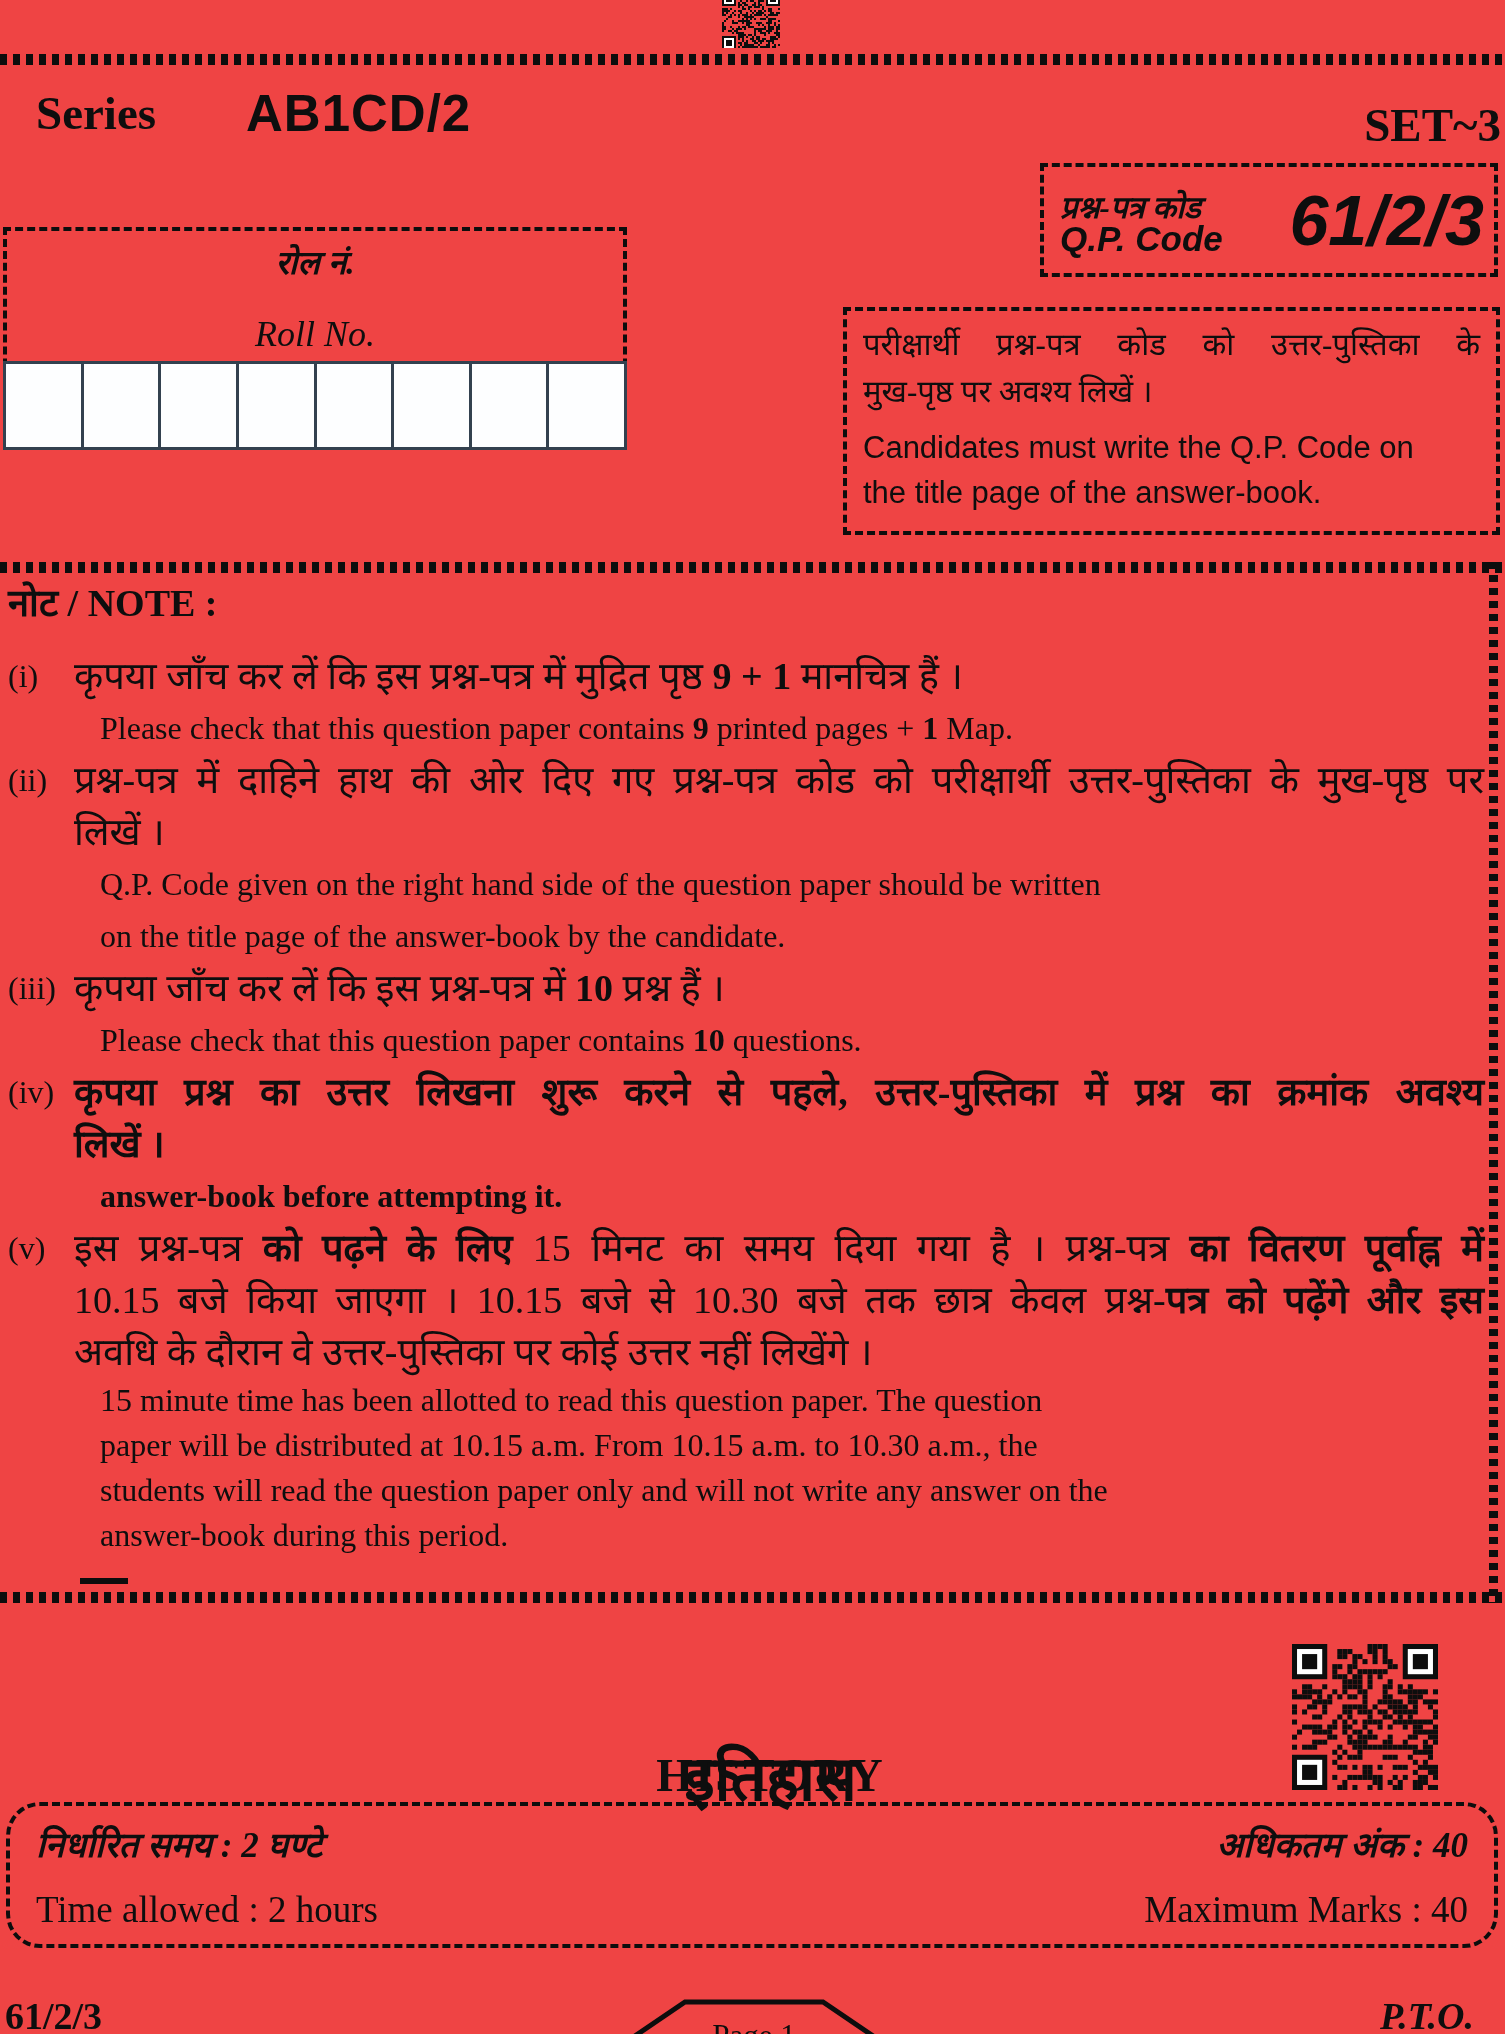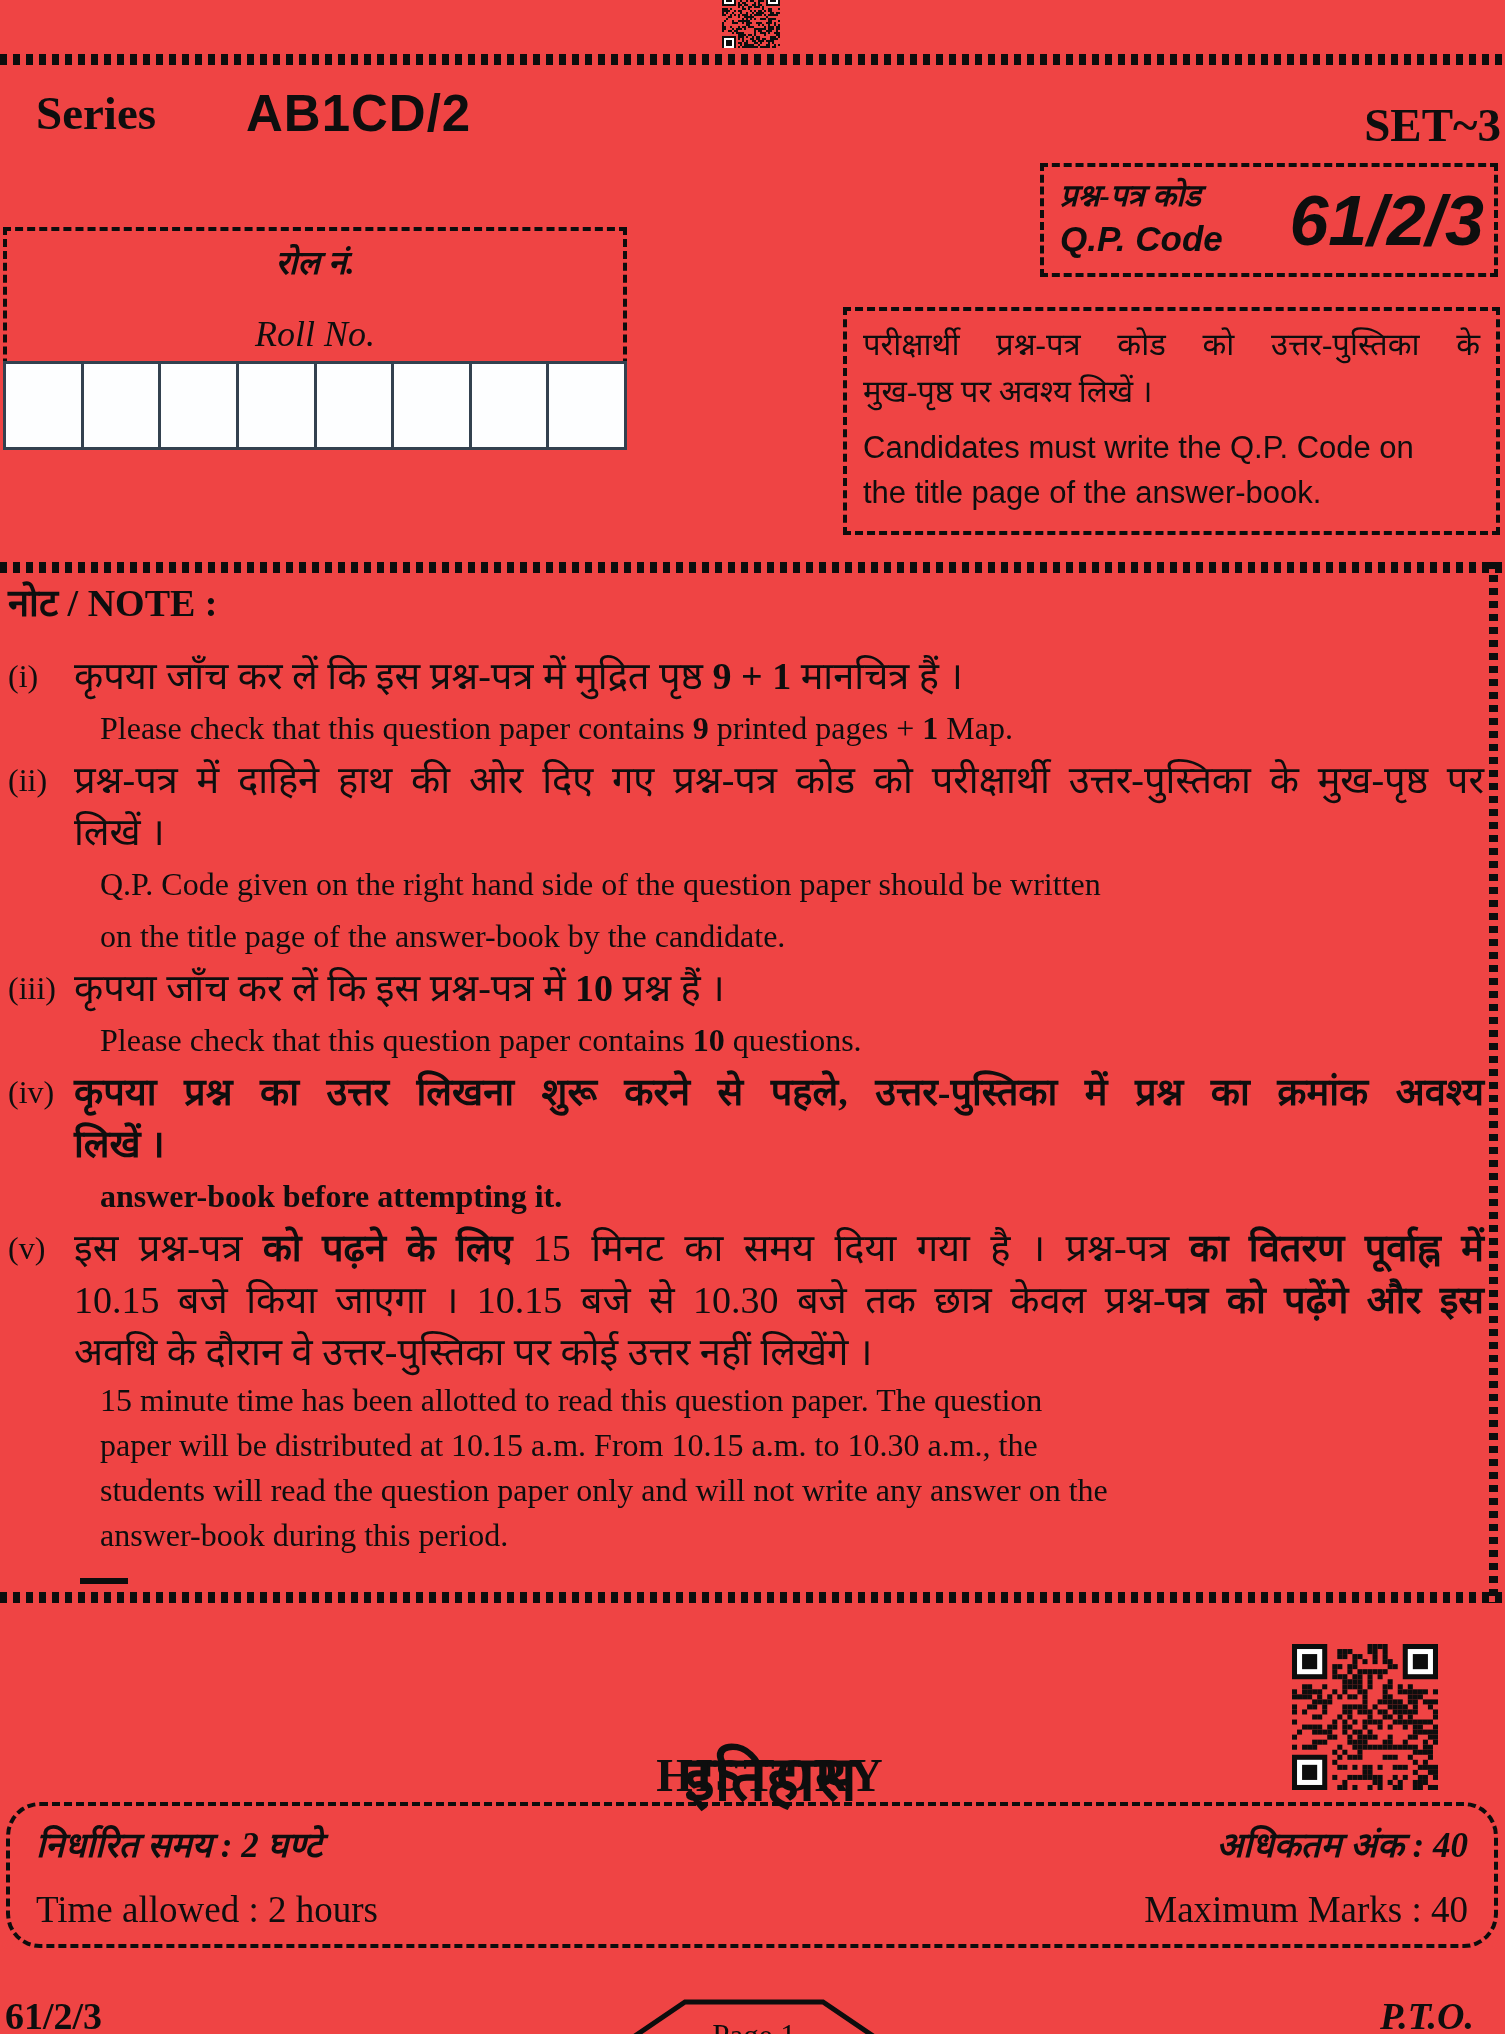--- a/index.html
+++ b/index.html
@@ -17,21 +17,21 @@
   .dotline-h{height:11px;background:repeating-linear-gradient(90deg,#0d0d0d 0 7px,transparent 7px 13px);}
   .dotline-v{width:9px;background:repeating-linear-gradient(180deg,#0d0d0d 0 7px,transparent 7px 13px);}
 
   
   .series-label{left:36px;top:86px;font-size:47px;font-weight:bold;}
   .series-code{left:246px;top:84px;font-size:51px;font-weight:800;font-family:"Liberation Sans",sans-serif;letter-spacing:1px;}
   .set-label{right:40px;top:80px;font-size:47px;font-weight:bold;margin-top:18px;}
 
   
   .qp-box{left:1040px;top:163px;width:458px;height:114px;border:4px dashed #0d0d0d;box-sizing:border-box;}
-  .qp-hi{left:16px;top:6px;font-size:31px;font-weight:bold;font-style:italic;}
+  .qp-hi{left:16px;top:18px;font-size:31px;font-weight:bold;font-style:italic;}
   .qp-en{left:16px;top:52px;font-size:35px;font-weight:bold;font-style:italic;font-family:"Liberation Sans",sans-serif;}
   .qp-code{right:10px;top:8px;font-size:70px;line-height:92px;font-weight:bold;font-style:italic;font-family:"Liberation Sans",sans-serif;}
 
   
   .roll-box{left:3px;top:227px;width:624px;height:223px;border:4px dashed #0d0d0d;box-sizing:border-box;}
   .roll-hi{left:0;right:0;top:8px;text-align:center;font-size:33px;font-weight:bold;font-style:italic;}
   .roll-en{left:0;right:0;top:82px;text-align:center;font-size:36px;font-style:italic;}
   .roll-cells{left:-4px;right:-4px;bottom:-4px;height:86px;display:flex;border-top:3px solid #33414f;}
   .roll-cell{flex:1;border-right:3px solid #33414f;border-bottom:3px solid #33414f;background:#fdfeff;box-sizing:border-box;}
   .roll-cell:first-child{border-left:3px solid #33414f;}

